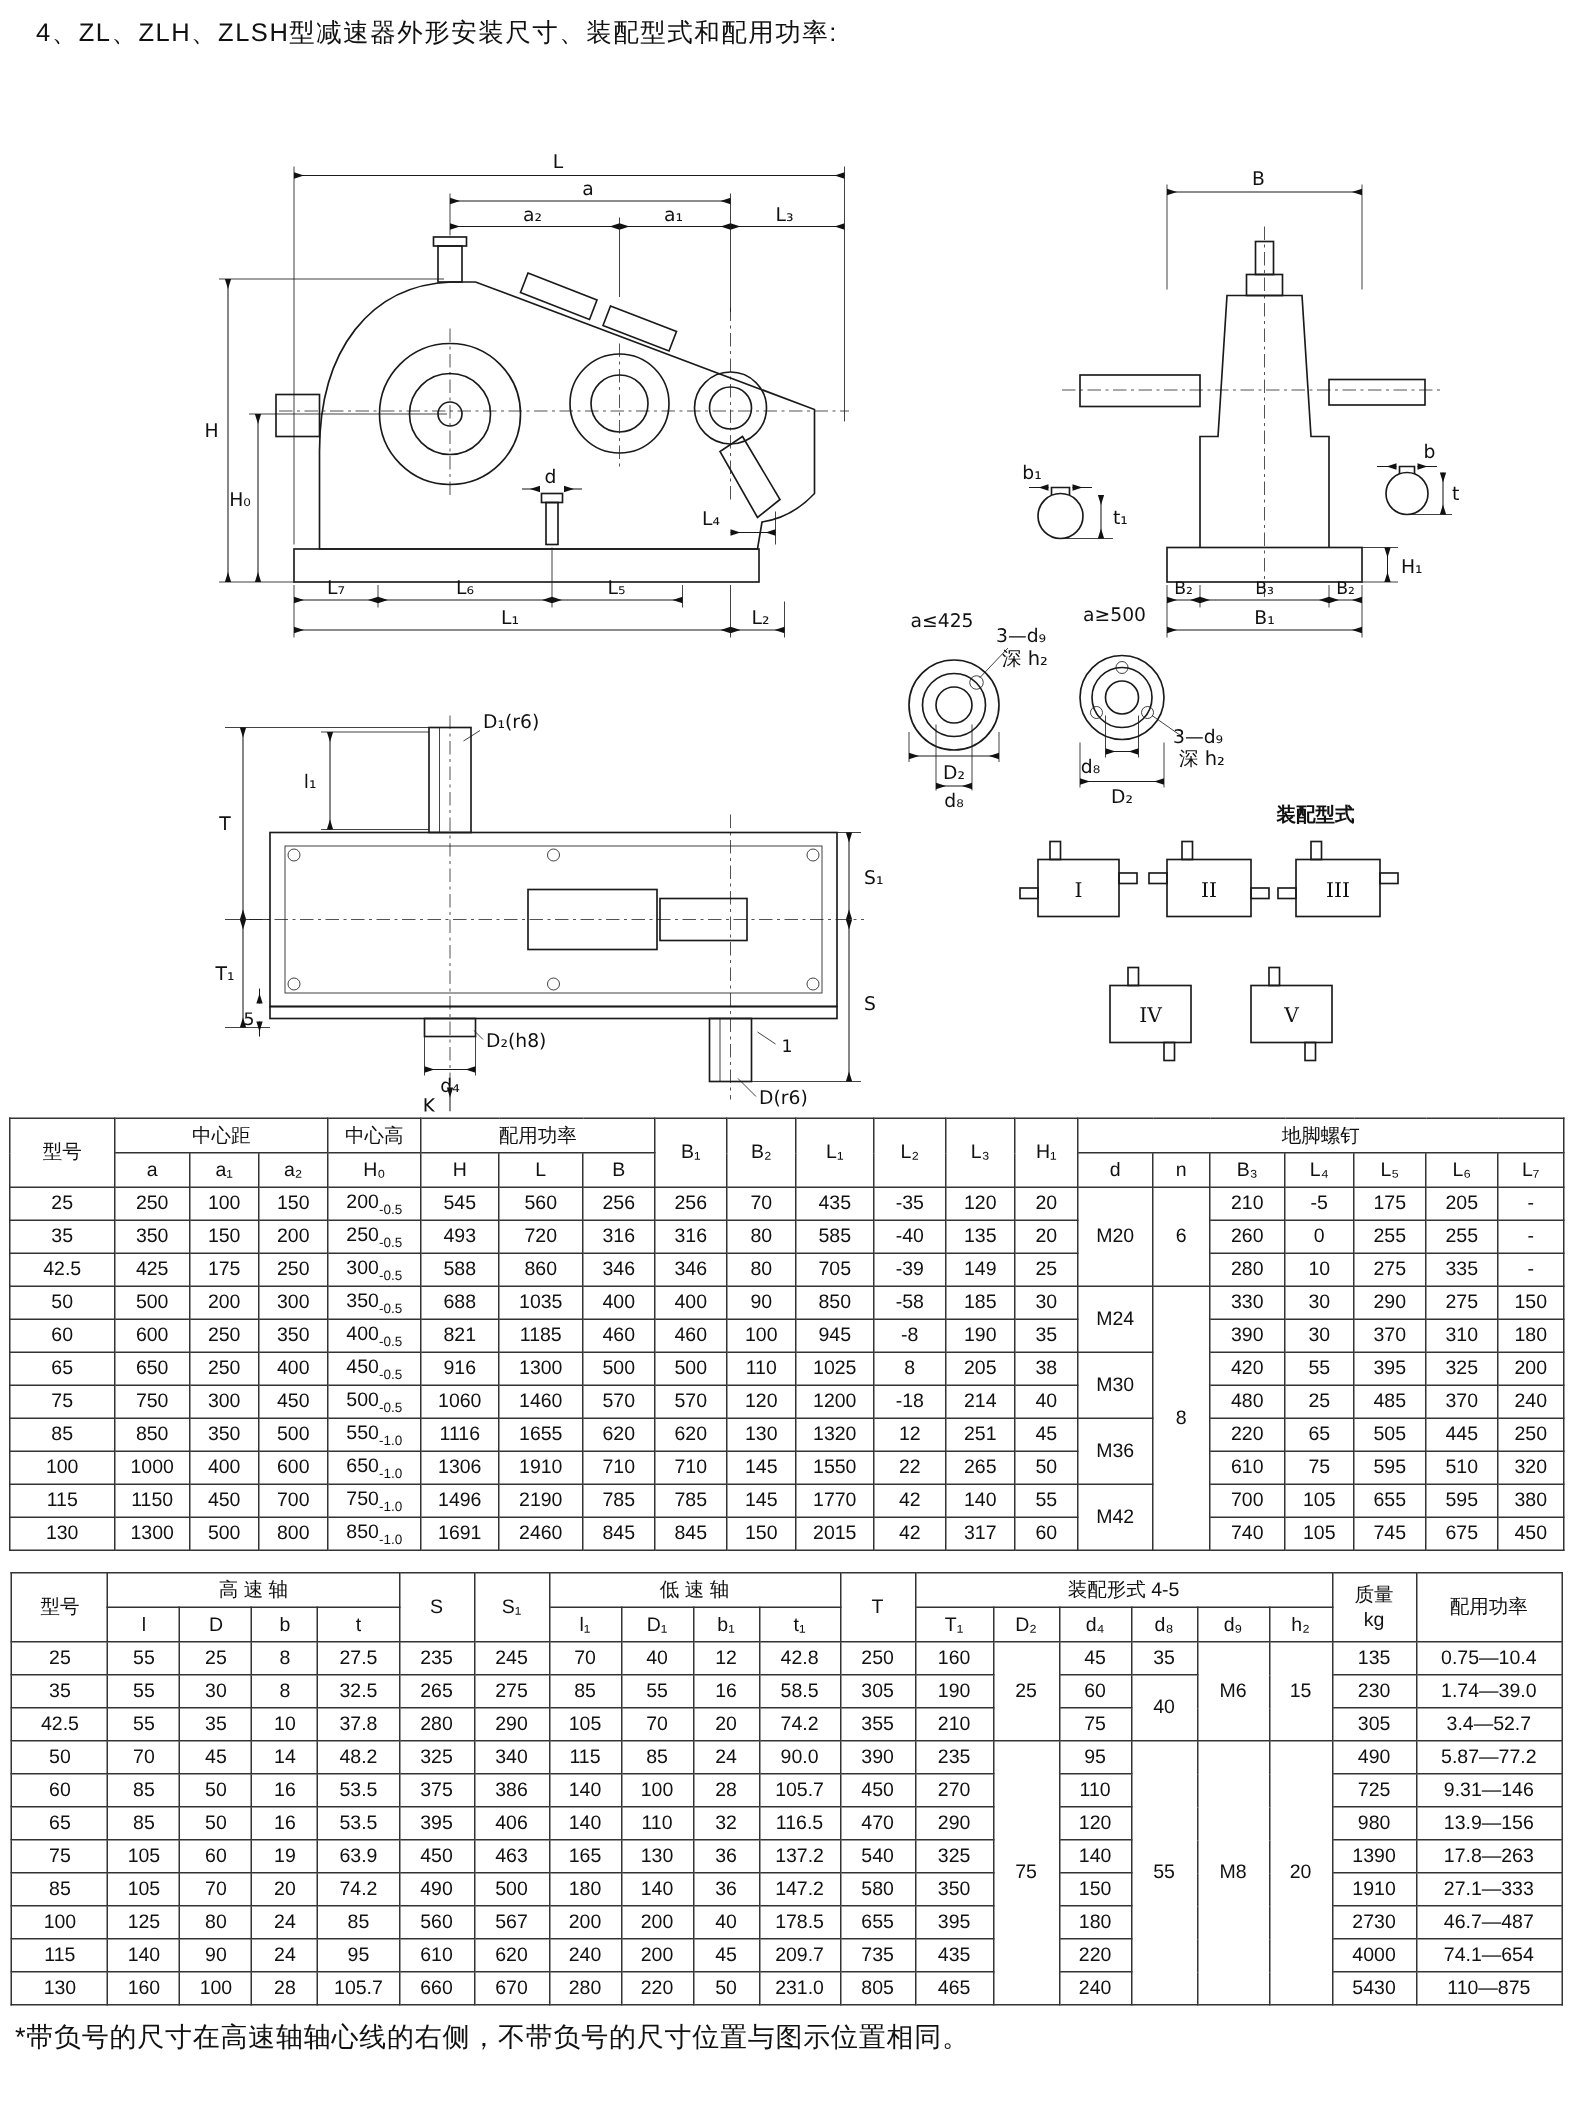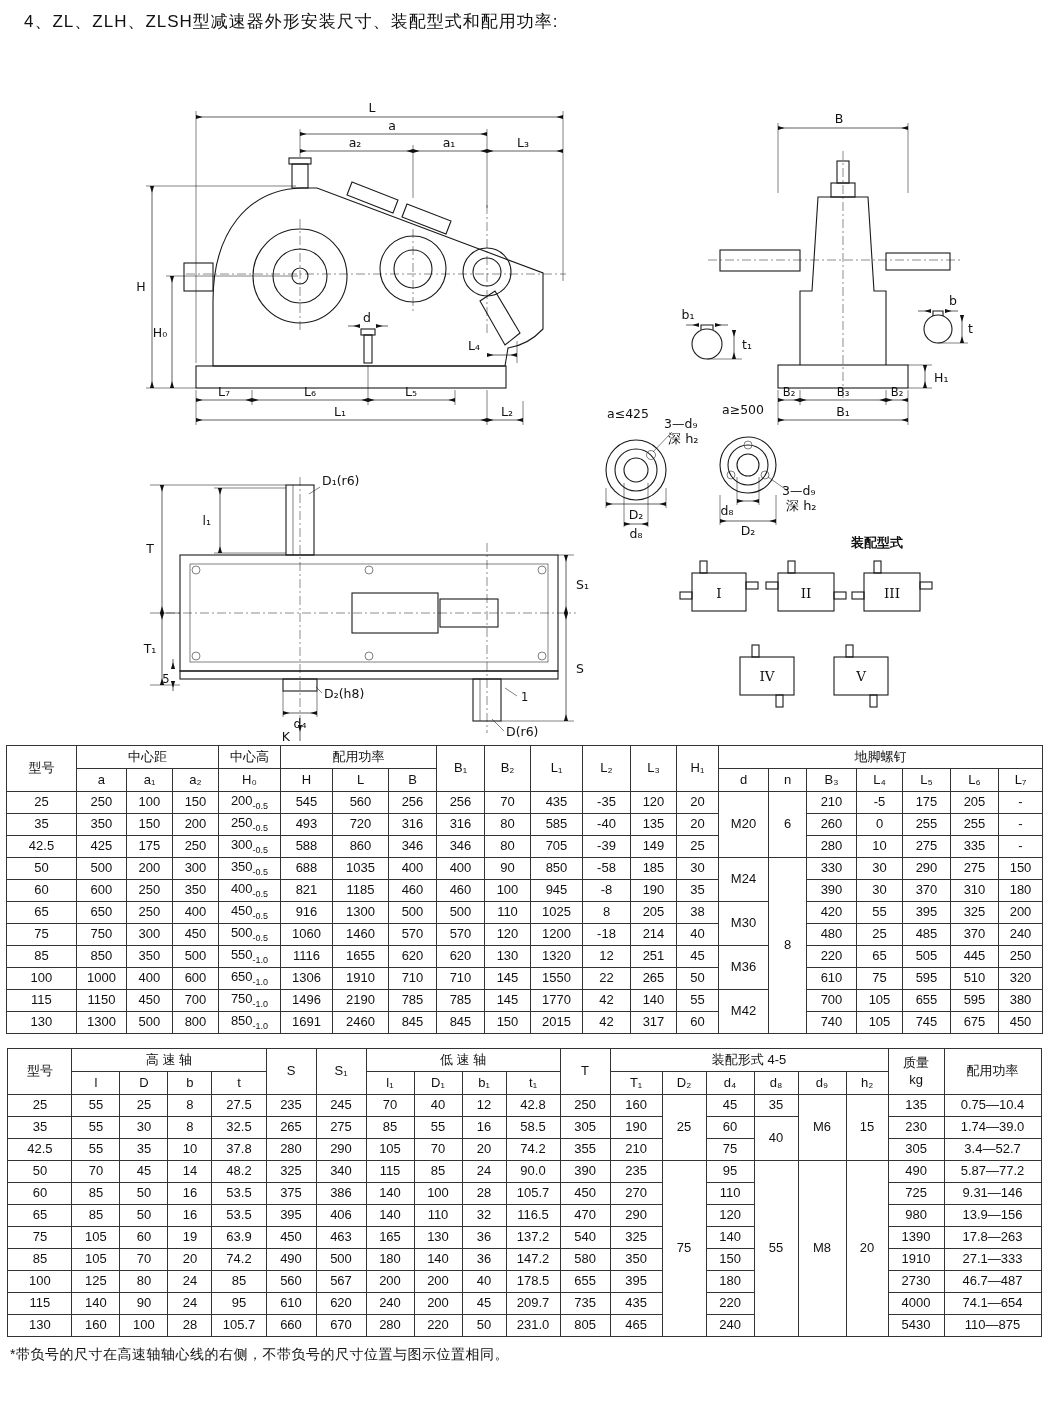--- a/index.html
+++ b/index.html
@@ -18,21 +18,21 @@
   text.cjk{font-family:"DejaVu Sans",sans-serif;font-size:13px;fill:#111;}
   text.cjkb{font-weight:bold;}
   text.rom{font-family:"DejaVu Serif",serif;font-size:13.5px;fill:#111;}
   .dim-table{border-collapse:collapse;table-layout:fixed;width:1033px;margin:4px auto 0;
     font-size:13px;text-align:center;}
   .dim-table th,.dim-table td{border:1px solid #333;padding:0 2px;height:21px;
     font-weight:normal;white-space:pre-line;overflow:hidden;line-height:1.25;}
   .dim-table thead th{height:22px;}
   .tol{font-size:9px;vertical-align:-4px;}
   .gap{height:10px;}
-  .footnote{font-size:14px;margin:9px 0 0 10px;letter-spacing:0.5px;}
+  .footnote{font-size:18px;margin:9px 0 0 10px;letter-spacing:0.5px;}
 </style>
 </head>
 <body>
 
 <div class="page">
 
   <h1 class="title">4、ZL、ZLH、ZLSH型减速器外形安装尺寸、装配型式和配用功率:</h1>
 
   <div class="figure">
   <svg width="1049" height="708" viewBox="0 0 1049 708">

